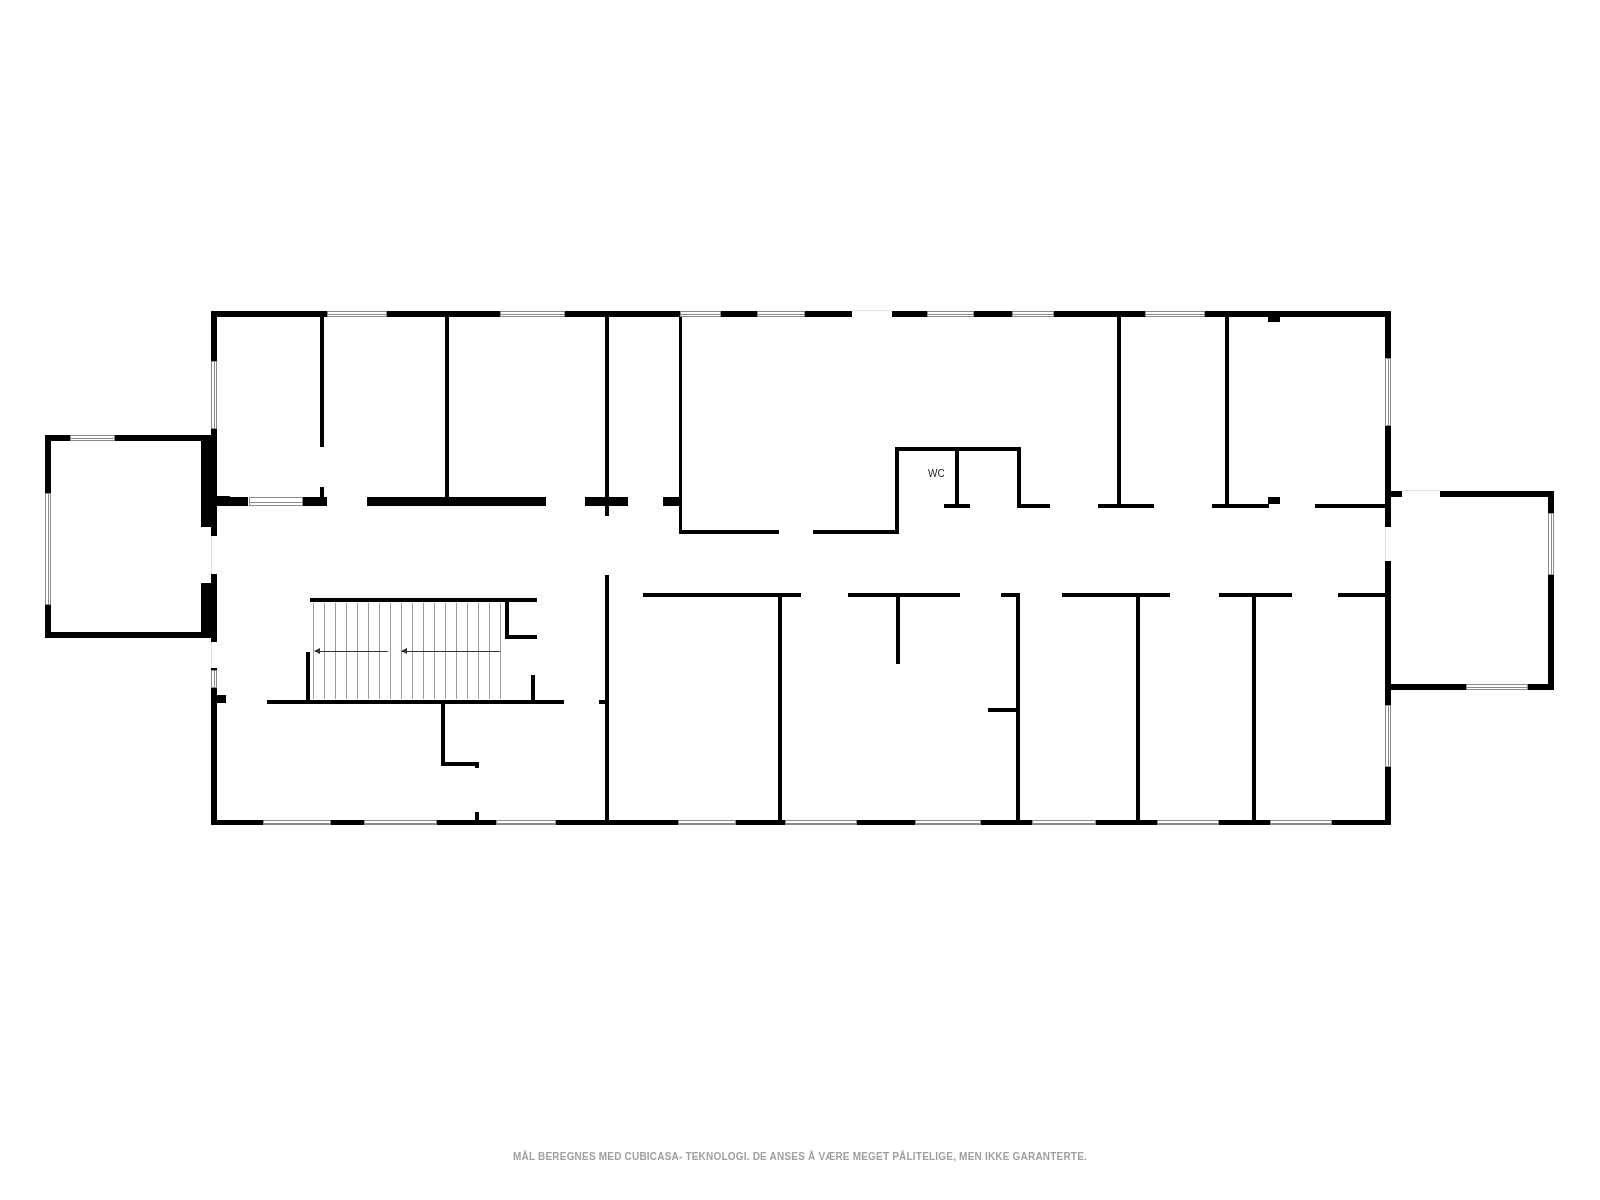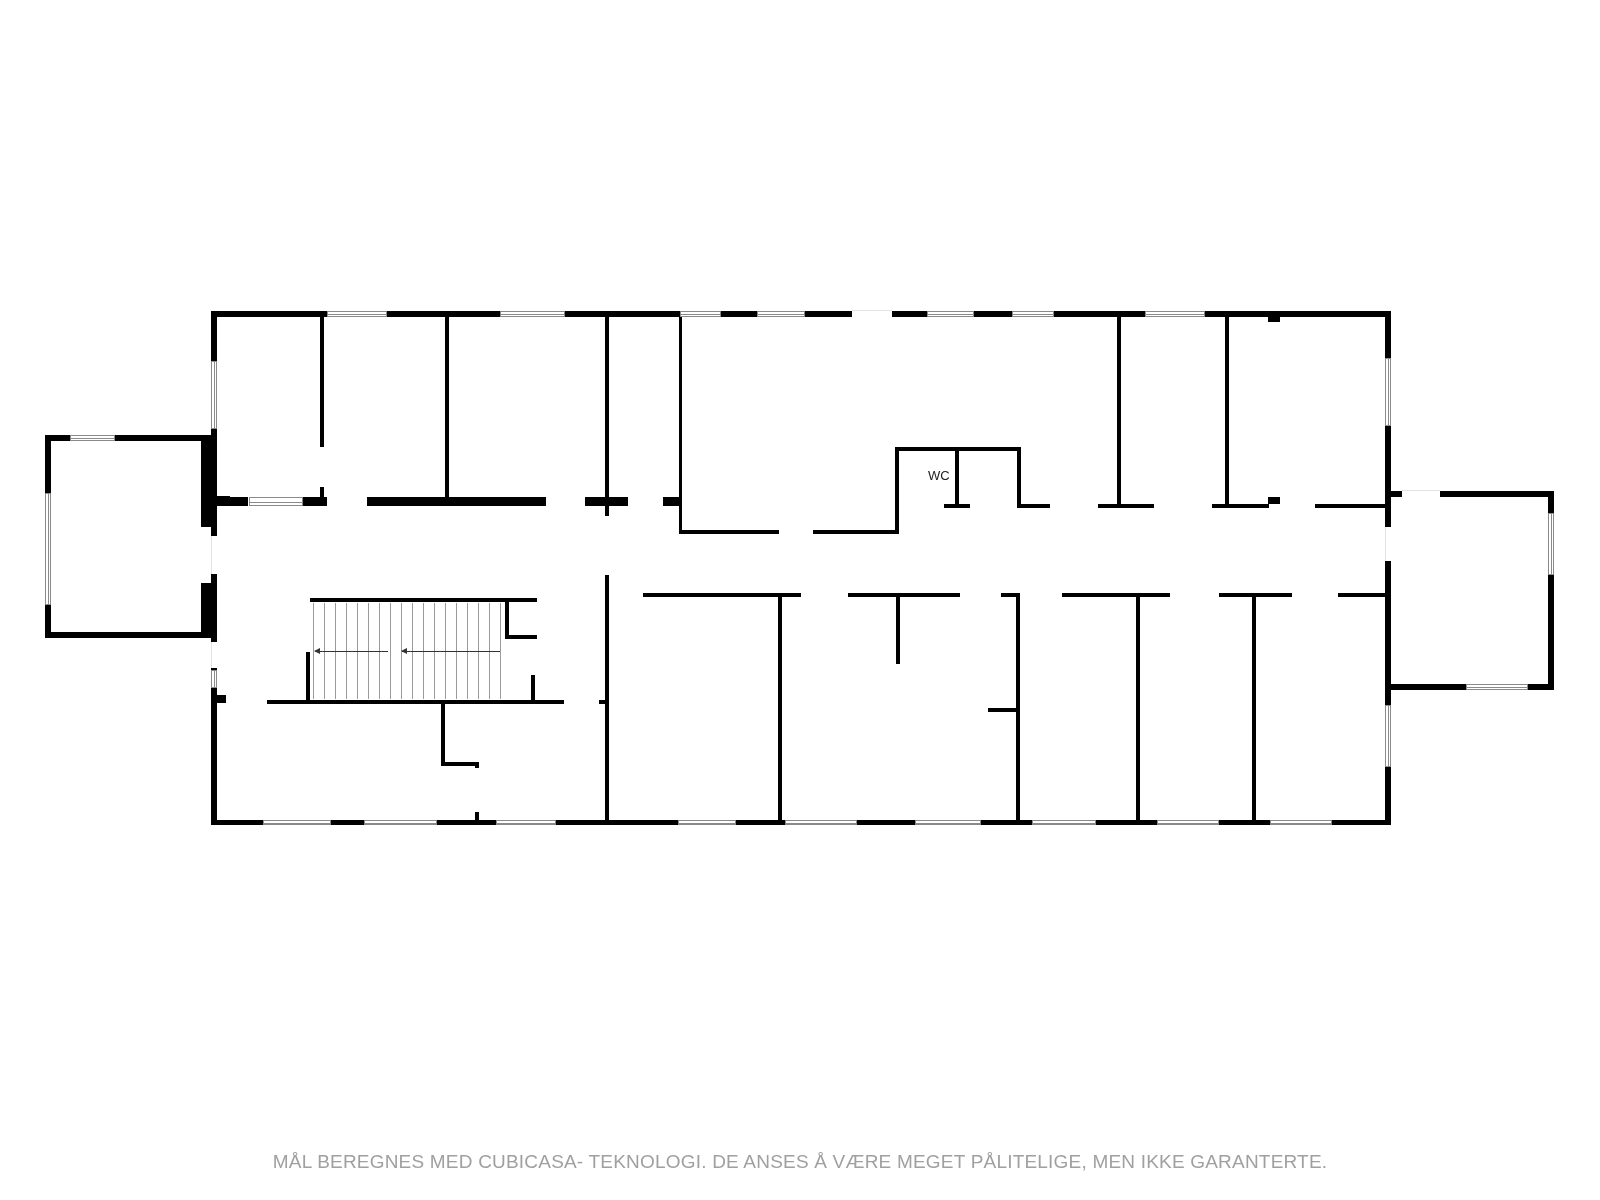--- a/index.html
+++ b/index.html
@@ -9,22 +9,22 @@
   .win { position:absolute; background:#fff; border:1px solid #8a8a8a; box-sizing:border-box; }
   .win.h::after { content:""; position:absolute; left:0; right:0; top:50%; height:0; border-top:1px solid #8a8a8a; }
   .win.v::after { content:""; position:absolute; top:0; bottom:0; left:50%; width:0; border-left:1px solid #8a8a8a; }
   .door { position:absolute; background:#fff; }
   .door.h { border-top:1px solid #e2e2e2; }
   .door.v { border-left:1px solid #e2e2e2; }
   .stairs { position:absolute; left:313px; top:603px; width:190px; height:96px; box-sizing:border-box;
             background:repeating-linear-gradient(90deg, #9a9a9a 0, #9a9a9a 1px, transparent 1px, transparent 11px); }
   .arrow { position:absolute; height:0; border-top:1px solid #333; }
   .arrow::before { content:""; position:absolute; left:-1px; top:-4px; border-right:6px solid #333; border-top:3px solid transparent; border-bottom:3px solid transparent; }
-  .label { position:absolute; font-size:13px; color:#222; }
-  .disclaimer { position:absolute; left:0; width:1600px; top:1151px; text-align:center; font-size:19px; color:#a0a0a0; letter-spacing:0.2px; }
+  .label { position:absolute; font-size:10px; color:#222; }
+  .disclaimer { position:absolute; left:0; width:1600px; top:1151px; text-align:center; font-size:10px; color:#a0a0a0; letter-spacing:0.2px;font-weight:bold; }
 </style>
 </head>
 <body>
 
 <div class="plan">
 
   <div class="w" style="left:211px;top:311px;width:1180px;height:6px;"></div>
   <div class="w" style="left:211px;top:820px;width:1180px;height:5px;"></div>
   <div class="w" style="left:211px;top:311px;width:6px;height:514px;"></div>
   <div class="w" style="left:1385px;top:311px;width:6px;height:514px;"></div>

